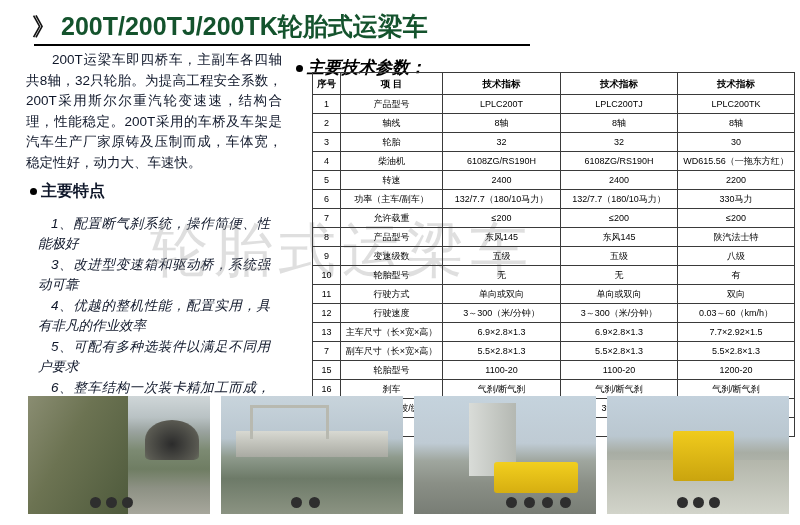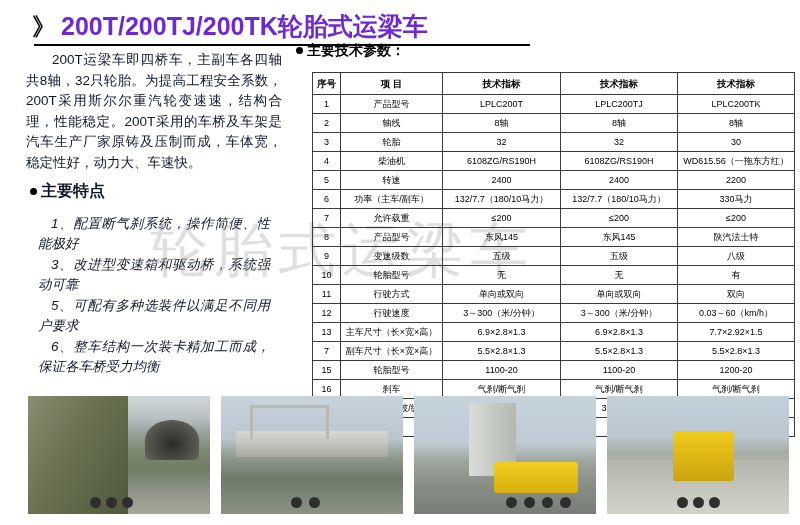--- a/index.html
+++ b/index.html
@@ -31,21 +31,21 @@
   }
   .title-mark {
     font-size: 24px;
     font-weight: bold;
     color: #111;
     letter-spacing: -3px;
   }
   .title-text {
     font-size: 25px;
     font-weight: bold;
-    color: #6d28d9;
+    color: #14532d;
     letter-spacing: 0px;
     white-space: nowrap;
   }
   .title-underline {
     position: absolute;
     left: 34px;
     top: 44px;
     width: 496px;
     height: 2px;
     background: #000;
@@ -87,23 +87,24 @@
   }
   .feat-list li {
     text-indent: 13px;
     margin-bottom: 0px;
     text-align: justify;
   }
   
   .right-head {
     position: absolute;
     left: 296px;
-    top: 42px;
-    font-size: 14px;
+    top: 56px;
+    font-size: 17px;
     font-weight: bold;
+    font-style: italic;
   }
   
   .table-wrap {
     position: absolute;
     left: 296px;
     top: 72px;
     width: 482px;
     padding-left: 16px;
   }
   table.spec {
@@ -278,20 +279,21 @@
   <div class="title-underline"></div>
 
   <div class="left-col">
     <p class="para">200T运梁车即四桥车，主副车各四轴共8轴，32只轮胎。为提高工程安全系数，200T采用斯尔尔重汽轮变速速，结构合理，性能稳定。200T采用的车桥及车架是汽车生产厂家原铸及压制而成，车体宽，稳定性好，动力大、车速快。</p>
     <div class="section-head">
       <span class="bullet-dot"></span><span>主要特点</span>
     </div>
     <ul class="feat-list">
       <li>1、配置断气刹系统，操作简便、性能极好</li>
       <li>3、改进型变速箱和驱动桥，系统强动可靠</li>
+      <li>4、优越的整机性能，配置实用，具有非凡的作业效率</li>
       <li>5、可配有多种选装件以满足不同用户要求</li>
       <li>6、整车结构一次装卡精加工而成，保证各车桥受力均衡</li>
     </ul>
   </div>
 
   <div class="right-head">
     <span class="bullet-dot"></span><span>主要技术参数：</span>
   </div>
 
   <div class="watermark">轮胎式运梁车</div>

